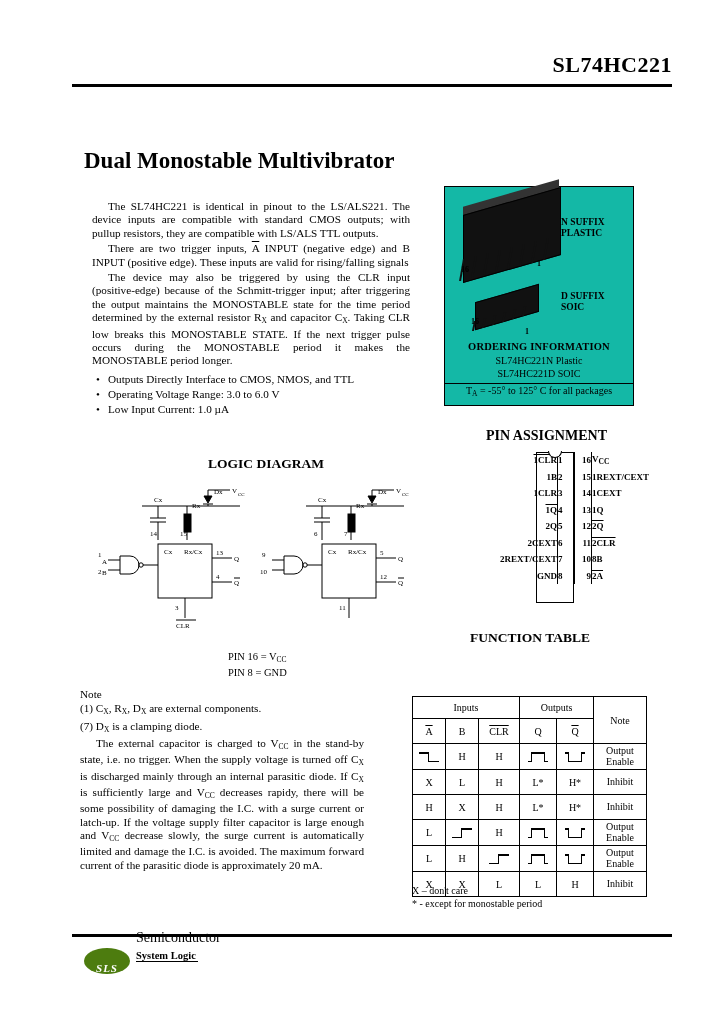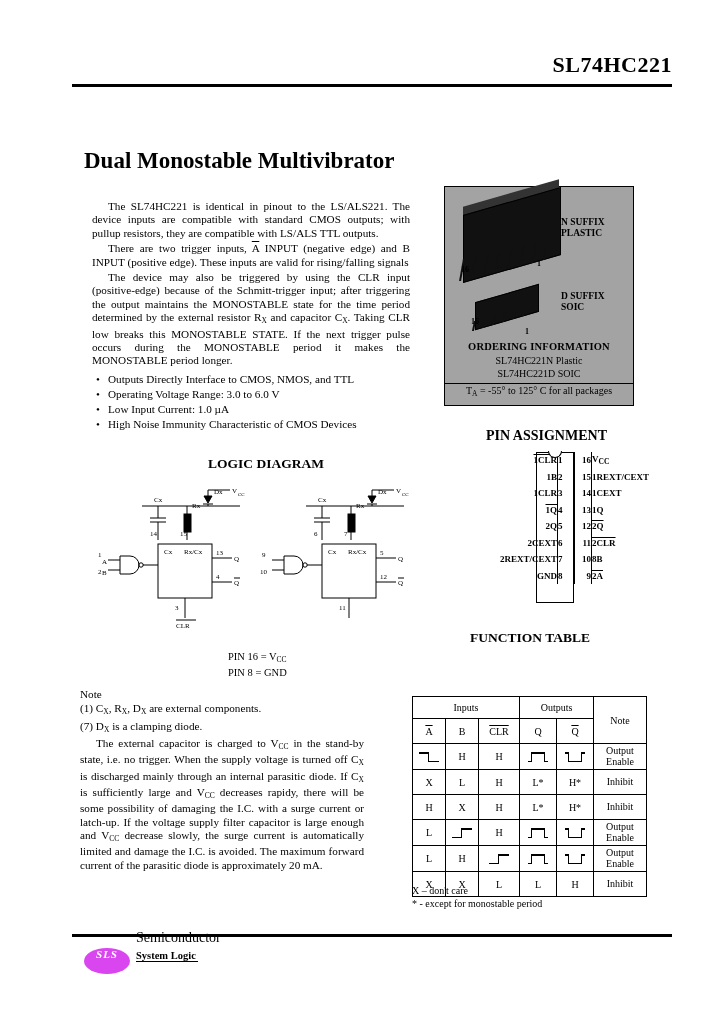--- a/index.html
+++ b/index.html
@@ -43,21 +43,21 @@
     font-size:11.2px; line-height:15px;
   }
   .bullets div { padding-left:16px; position:relative; }
   .bullets div:before {
     content:"\2022"; position:absolute; left:4px; top:0;
   }
 
   
   .pkgbox {
     position:absolute; left:444px; top:186px; width:188px; height:218px;
-    border:1.5px solid #000; background:#a3a3a3;
+    border:1.5px solid #000; background:#14b8a6;
   }
   .pkg-suffix1 {
     position:absolute; left:116px; top:30px; font-size:9.5px; font-weight:bold; line-height:11px;
   }
   .pkg-suffix2 {
     position:absolute; left:116px; top:104px; font-size:9.5px; font-weight:bold; line-height:11px;
   }
   .pkg-pin16a { position:absolute; left:16px; top:78px; font-size:8px; font-weight:bold;}
   .pkg-pin1a  { position:absolute; left:92px; top:72px; font-size:8px; font-weight:bold;}
   .pkg-pin16b { position:absolute; left:26px; top:130px; font-size:8px; font-weight:bold;}
@@ -165,22 +165,22 @@
     position:absolute; left:80px; top:688px; width:284px;
     font-size:11.2px; line-height:13.4px; text-align:justify;
   }
   .note p { margin:0 0 1px 0; }
   .note p.ind { text-indent:16px; }
 
   
   .ftr-rule { position:absolute; left:72px; right:48px; top:934px; height:2.5px; background:#000; }
   .logo-ell {
     position:absolute; left:84px; top:948px; width:46px; height:26px;
-    border-radius:50%; background:#d946ef;
-    display:flex; align-items:flex-start; justify-content:center;
+    border-radius:50%; background:#4d7c0f;
+    display:flex; align-items:flex-end; justify-content:center;
   }
   .logo-ell span { color:#fff; font-size:11px; font-weight:bold; font-style:italic; letter-spacing:1px;}
   .ftr-t1 { position:absolute; left:136px; top:950px; font-size:10.5px; font-weight:bold; }
   .ftr-t2 { position:absolute; left:136px; top:930px; font-size:14px; font-weight:normal; }
   .ftr-uline { position:absolute; left:136px; top:961px; width:62px; height:1px; background:#000; }
 
   .sub { font-size:7.5px; vertical-align:-0.25em; }
 </style>
 </head>
 <body>
@@ -195,21 +195,20 @@
   <div class="intro">
     <p>The SL74HC221 is identical in pinout to the LS/ALS221. The device inputs are compatible with standard CMOS outputs; with pullup resistors, they are compatible with LS/ALS TTL outputs.</p>
     <p><span>There are two trigger inputs, </span><span class="ovl">A</span><span> INPUT (negative edge) and B INPUT (positive edge). These inputs are valid for rising/falling signals</span></p>
     <p><span>The device may also be triggered by using the CLR input (positive-edge) because of the Schmitt-trigger input; after triggering the output maintains the MONOSTABLE state for the time period determined by the external resistor R</span><span class="sub">X</span><span> and capacitor C</span><span class="sub">X</span><span>. Taking CLR low breaks this MONOSTABLE STATE. If the next trigger pulse occurs during the MONOSTABLE period it makes the MONOSTABLE period longer.</span></p>
   </div>
 
   <div class="bullets">
     <div>Outputs Directly Interface to CMOS, NMOS, and TTL</div>
     <div>Operating Voltage Range: 3.0 to 6.0 V</div>
     <div>Low Input Current: 1.0 µA</div>
-    <div>High Noise Immunity Characteristic of CMOS Devices</div>
   </div>
 
   <div class="pkgbox">
     <div class="dip-top"></div>
     <div class="dip"></div>
     <div class="dip-legs">
       <i style="left:2px;top:14px"></i>
         <i style="left:14px;top:11px"></i>
         <i style="left:26px;top:8px"></i>
       <i style="left:38px;top:5px"></i>

